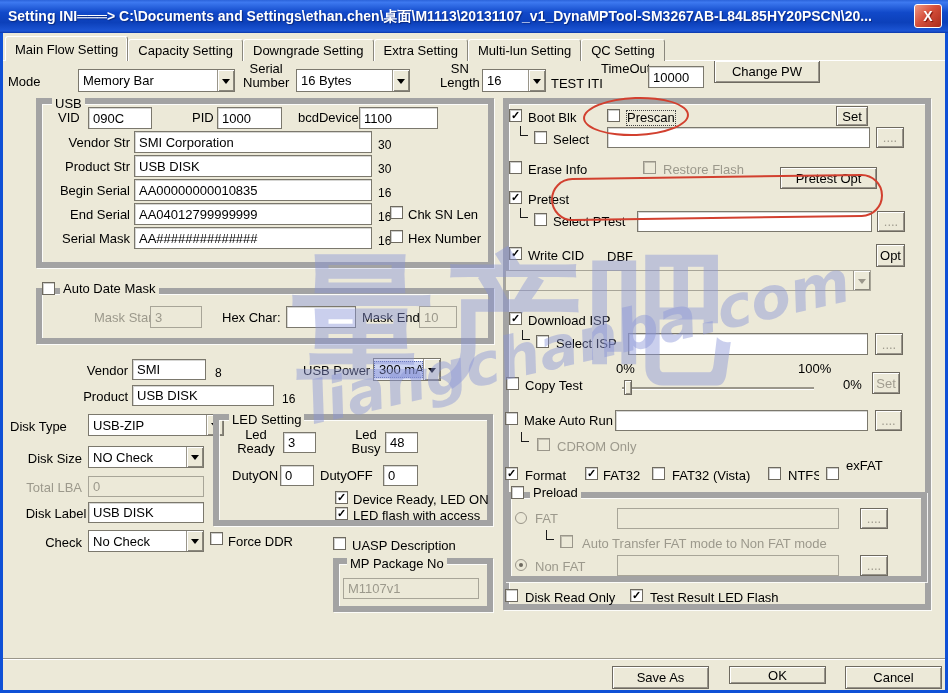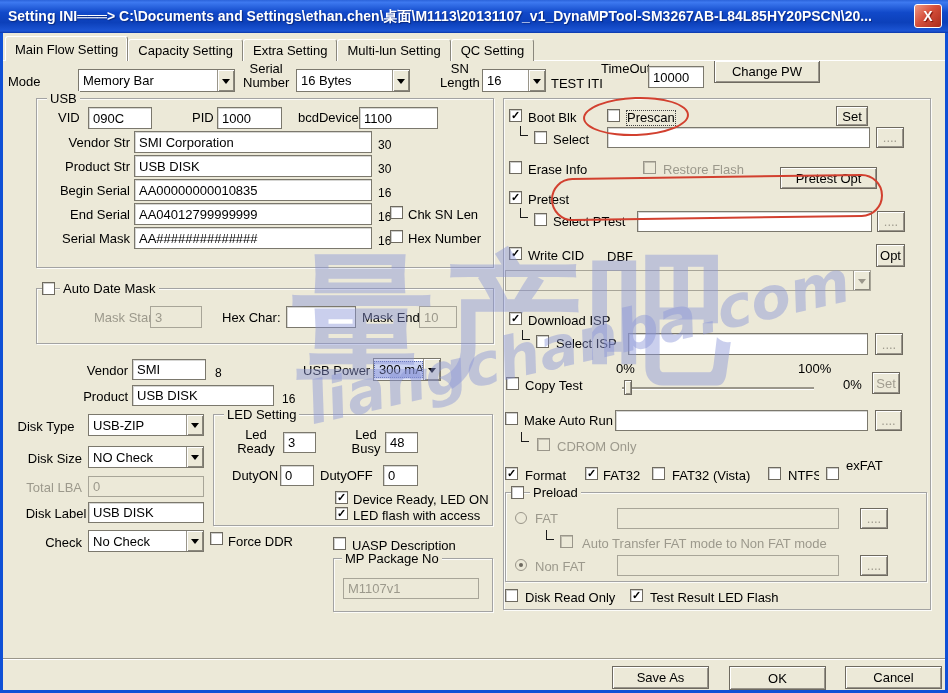--- a/index.html
+++ b/index.html
@@ -15,21 +15,21 @@
   .close-btn{position:absolute;right:6px;top:4px;width:28px;height:24px;
        background:linear-gradient(135deg,#ef9a85 0%,#d6503c 45%,#aa2a1a 100%);
        border:1px solid #fff;border-radius:3px;color:#fff;font-weight:bold;font-size:14px;
        display:flex;align-items:center;justify-content:center;text-shadow:1px 1px 1px #7a1208}
   .tabstrip{position:absolute;left:5px;top:36px;display:flex;align-items:flex-start;z-index:3}
   .tab{height:22px;margin-top:3px;padding:3px 9px 0;background:#ece9d8;border:1px solid #8a877c;border-bottom:none;
        border-top-color:#fff;border-left-color:#fff;border-top-left-radius:3px;border-top-right-radius:3px;
        white-space:nowrap;cursor:default}
   .tab.active{height:25px;margin-top:0;padding-top:5px;z-index:4;position:relative;box-shadow:-1px 0 0 #fff inset}
   .tabline{position:absolute;left:3px;top:60px;width:942px;height:1px;background:#fff;z-index:2}
-  .g{position:absolute;border:1px solid #a3a3a3;box-shadow:1px 1px 0 rgba(255,255,255,.85), inset 1px 1px 0 rgba(255,255,255,.85)}
+  .g{position:absolute;border:6px solid #a3a3a3;box-shadow:1px 1px 0 rgba(255,255,255,.85), inset 1px 1px 0 rgba(255,255,255,.85)}
   .leg{position:absolute;background:#ece9d8;padding:0 3px;line-height:15px;white-space:nowrap;z-index:1}
   .lbl{position:absolute;white-space:nowrap;line-height:14px}
   .prel{white-space:pre-line;text-align:center}
   .glbl{color:#9c998c}
   .num{font-size:12px}
   .f{position:absolute;background:#fff;border:1px solid #7b786d;box-shadow:inset 1px 1px 0 rgba(90,90,80,.25);
      display:flex;align-items:center;padding:0 4px;white-space:nowrap;overflow:hidden}
   .f.dis{background:#ece9d8;color:#9c998c;border-color:#a8a598;box-shadow:none}
   .combo{position:absolute;background:#fff;border:1px solid #7b786d;display:flex;align-items:center;overflow:hidden}
   .combo .ct{flex:1;padding:0 2px 0 4px;white-space:nowrap;overflow:hidden}
@@ -72,20 +72,21 @@
 <div class="win">
 
   <div class="titlebar">
     <span class="title-text">Setting  INI═══&gt;  C:\Documents and Settings\ethan.chen\桌面\M1113\20131107_v1_DynaMPTool-SM3267AB-L84L85HY20PSCN\20...</span>
   </div>
   <div class="close-btn">X</div>
 
   <div class="tabstrip">
     <div class="tab active">Main Flow Setting</div>
     <div class="tab">Capacity Setting</div>
+    <div class="tab">Downgrade Setting</div>
     <div class="tab">Extra Setting</div>
     <div class="tab">Multi-lun Setting</div>
     <div class="tab">QC Setting</div>
   </div>
   <div class="tabline"></div>
 
   <span class="lbl" style="left:8px;top:75px">Mode</span>
   <div class="combo" style="left:78px;top:69px;width:157px;height:23px">
     <span class="ct">Memory Bar</span>
       <span class="ca"></span>
@@ -156,22 +157,22 @@
   <span class="lbl num" style="left:215px;top:366px">8</span>
   <span class="lbl" style="left:303px;top:364px">USB Power</span>
   <div class="combo" style="left:373px;top:358px;width:68px;height:23px">
     <span class="ct hl">300 mA</span>
       <span class="ca"></span>
   </div>
   <span class="lbl" style="left:56px;top:390px;width:72px;text-align:right">Product</span>
   <div class="f" style="left:132px;top:385px;width:142px;height:21px">USB DISK</div>
   <span class="lbl num" style="left:282px;top:392px">16</span>
 
-  <span class="lbl" style="left:10px;top:420px;width:72px;text-align:center">Disk Type</span>
-  <div class="combo" style="left:88px;top:414px;width:116px;height:22px">
+  <span class="lbl" style="left:10px;top:420px;width:72px;text-align:left">Disk Type</span>
+  <div class="combo" style="left:88px;top:414px;width:136px;height:22px">
     <span class="ct">USB-ZIP</span>
       <span class="ca"></span>
   </div>
   <span class="lbl" style="left:10px;top:452px;width:72px;text-align:right">Disk Size</span>
   <div class="combo" style="left:88px;top:446px;width:116px;height:22px">
     <span class="ct">NO Check</span>
       <span class="ca"></span>
   </div>
   <span class="lbl glbl" style="left:10px;top:481px;width:72px;text-align:right">Total LBA</span>
   <div class="f dis" style="left:88px;top:476px;width:116px;height:21px">0</div>
@@ -296,21 +297,21 @@
   <div class="f dis" style="left:617px;top:555px;width:222px;height:21px"></div>
   <div class="btn dis" style="left:860px;top:555px;width:28px;height:21px">....</div>
 
   <span class="cb" style="left:505px;top:589px"></span>
   <span class="lbl" style="left:525px;top:591px">Disk Read Only</span>
   <span class="cb on" style="left:630px;top:589px"></span>
   <span class="lbl" style="left:650px;top:591px">Test Result LED Flash</span>
 
   <div class="divider"></div>
   <div class="btn" style="left:612px;top:666px;width:97px;height:23px">Save As</div>
-  <div class="btn" style="left:729px;top:666px;width:97px;height:24px">OK</div>
+  <div class="btn" style="left:729px;top:666px;width:97px;height:18px">OK</div>
   <div class="btn" style="left:845px;top:666px;width:97px;height:23px">Cancel</div>
 
   <div class="wm wm-cn">量产吧</div>
   <div class="wm wm-en">liangchanba.com</div>
 
   <div class="red-ellipse"></div>
   <div class="red-rect"></div>
 
 </div>
 

